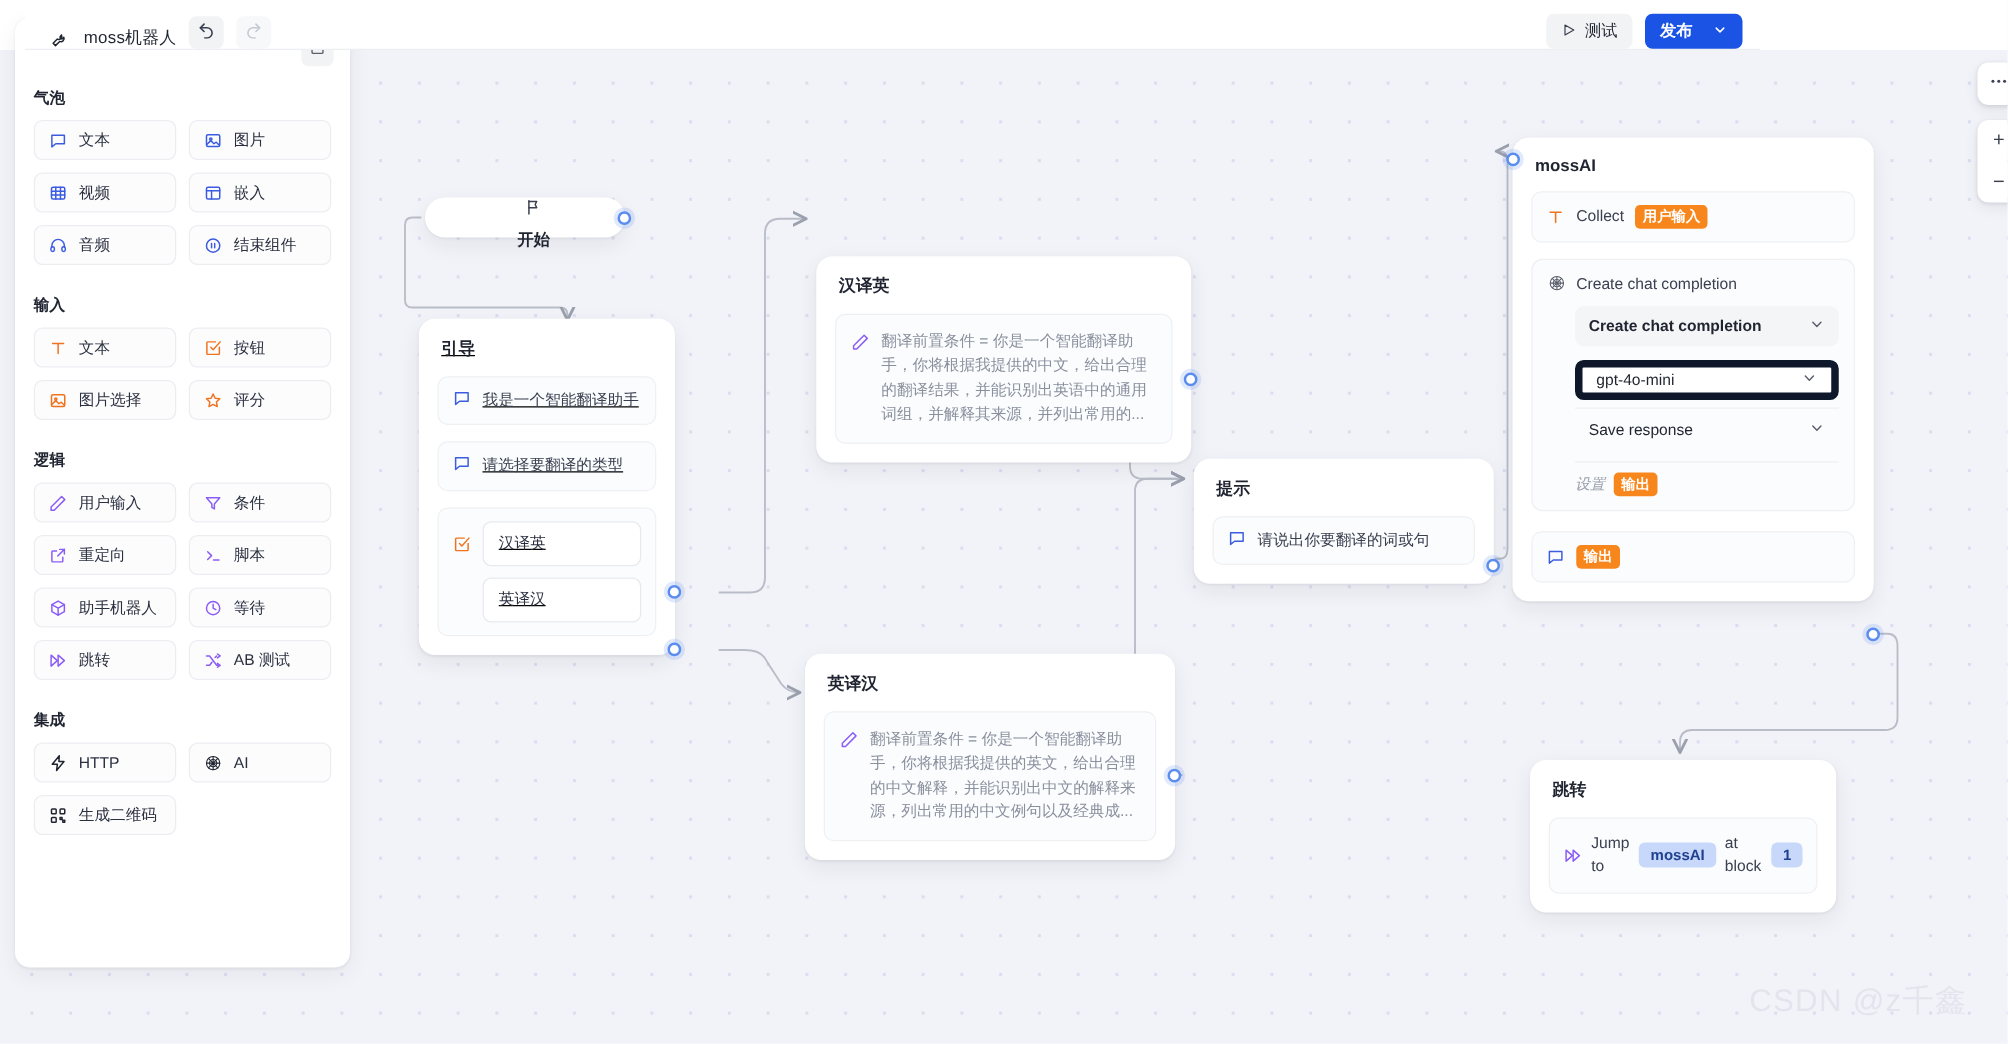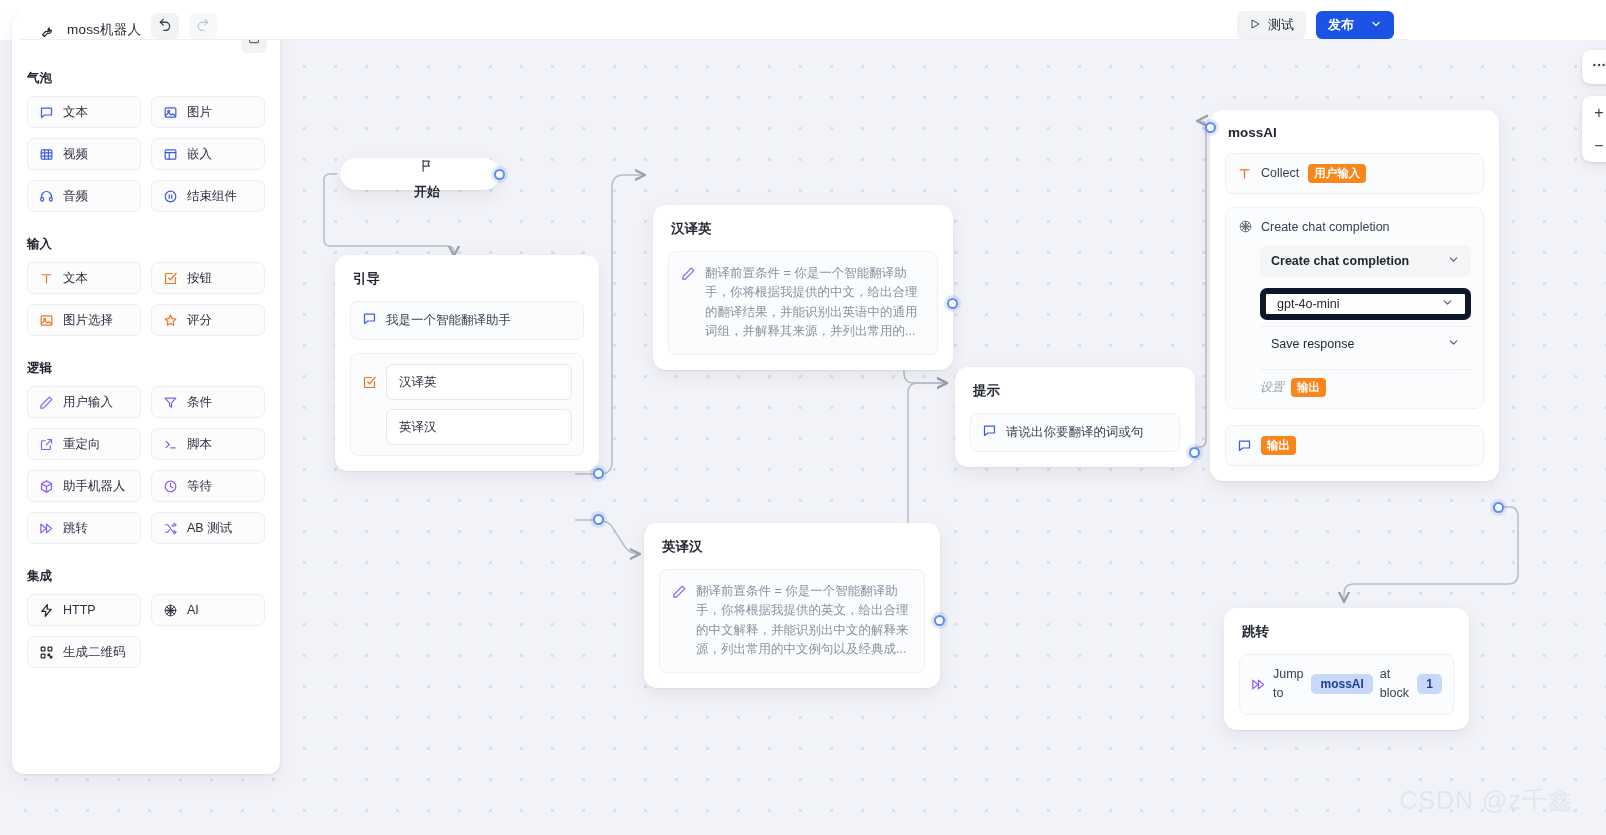--- a/index.html
+++ b/index.html
@@ -251,32 +251,40 @@
     <span>
       <svg class="ico" viewBox="0 0 24 24" fill="none" stroke="#3a4050" stroke-width="1.9" stroke-linecap="round" stroke-linejoin="round">
         <path d="M5 21V4"></path>
           <path d="M5 5h10l-2 4 2 4H5"></path>
       </svg>
     </span>
     <span class="blk-txt">开始</span>
     <div class="port" style="right:-5px; top:11px;"></div>
   </div>
 
-  <div class="node" style="left:335px; top:215px; width:264px;">
+  <div class="node" style="left:335px; top:215px; width:205px;text-decoration:underline;">
     <div class="node-title">引导</div>
 
     <div class="blk">
       <span>
         <svg class="ico" viewBox="0 0 24 24" fill="none" stroke="#3b5ce0" stroke-width="1.9" stroke-linecap="round" stroke-linejoin="round">
           <path d="M4 5h16v11H9l-5 4z"></path>
           </svg>
       </span>
       <span class="blk-txt">我是一个智能翻译助手</span>
     </div>
 
+    <div class="blk">
+      <span>
+        <svg class="ico" viewBox="0 0 24 24" fill="none" stroke="#3b5ce0" stroke-width="1.9" stroke-linecap="round" stroke-linejoin="round">
+          <path d="M4 5h16v11H9l-5 4z"></path>
+          </svg>
+      </span>
+      <span class="blk-txt">请选择要翻译的类型</span>
+    </div>
 
     <div class="choice-group">
       <span style="margin-top:11px;">
         <svg class="ico" viewBox="0 0 24 24" fill="none" stroke="#f0721e" stroke-width="1.9" stroke-linecap="round" stroke-linejoin="round">
           <path d="M20 11v8a1 1 0 0 1-1 1H5a1 1 0 0 1-1-1V5a1 1 0 0 1 1-1h10"></path>
           <polyline points="9,11 12,14 21,4"></polyline>
           </svg>
       </span>
       <div class="choice-list">
         <div class="choice">汉译英</div>

